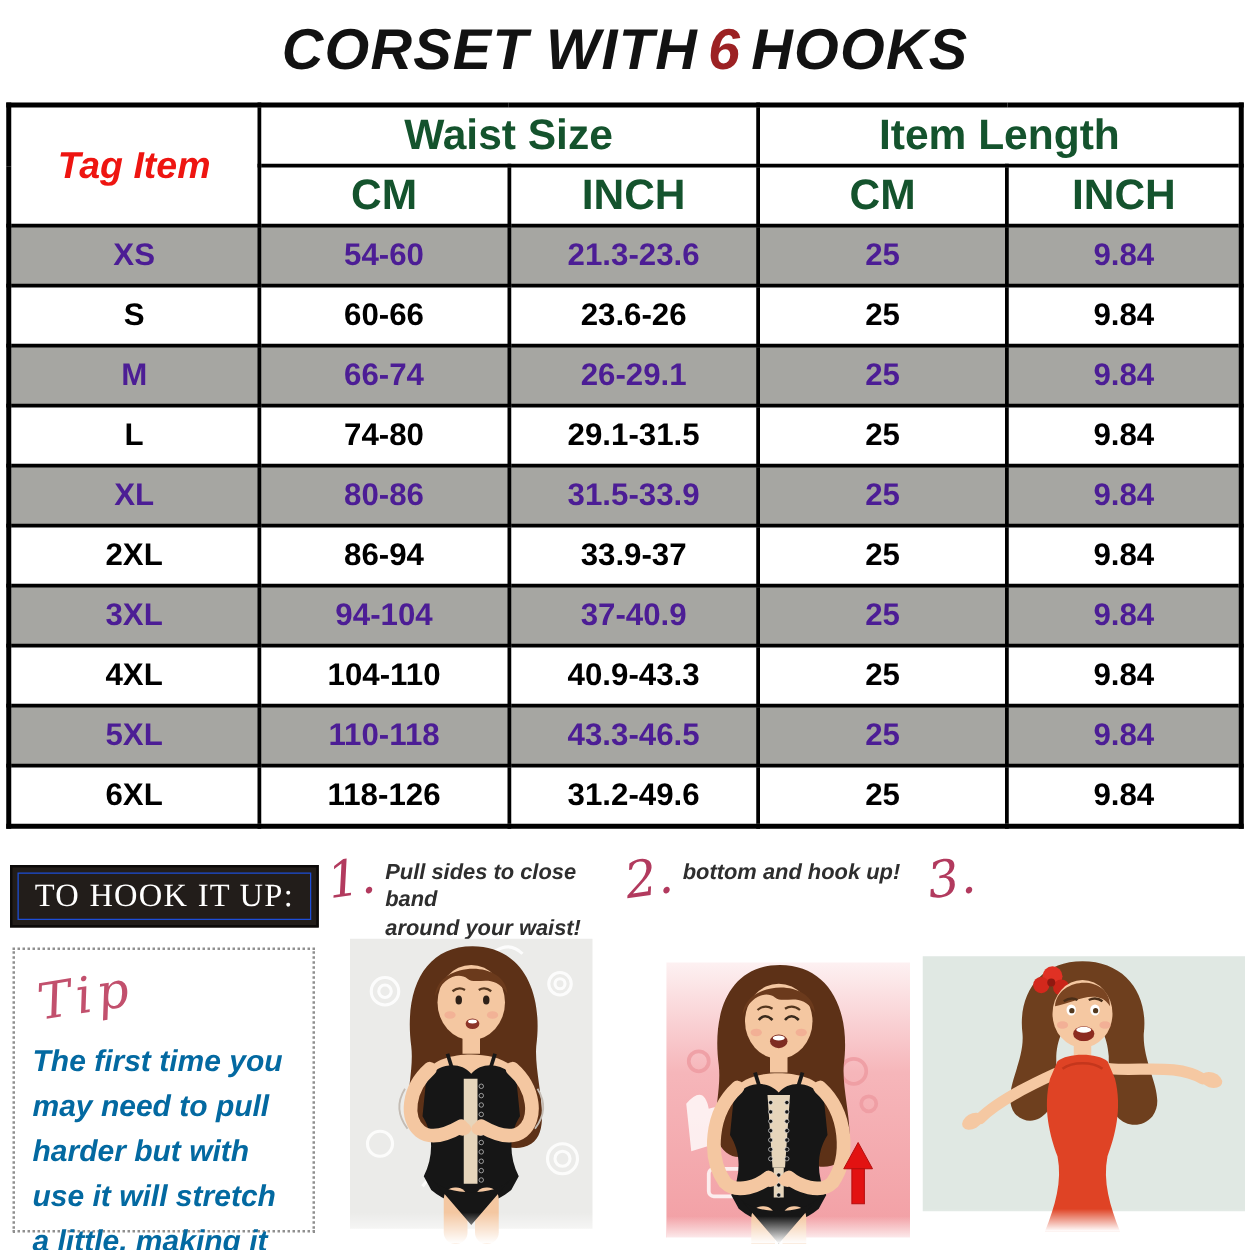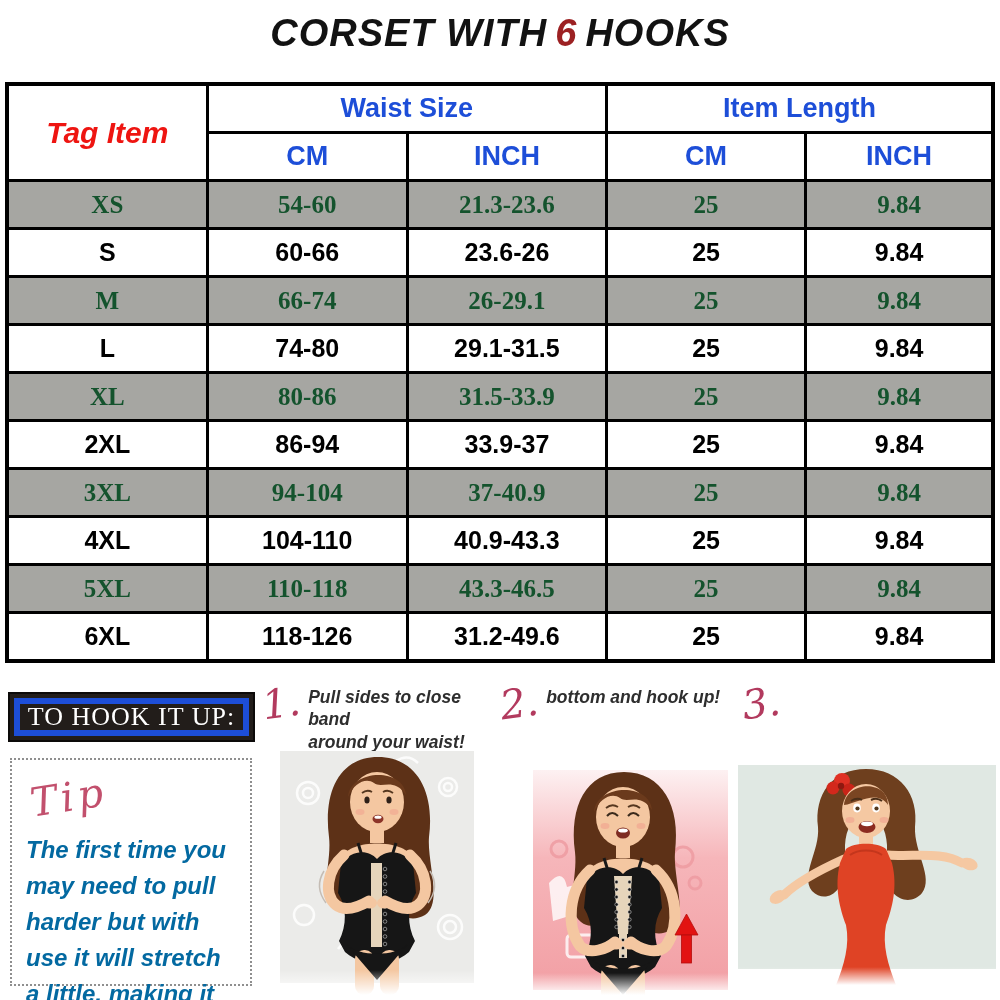--- a/index.html
+++ b/index.html
@@ -1,36 +1,36 @@
 <!DOCTYPE html>
 <html><head>
 <meta charset="utf-8">
 <style>
   html,body{margin:0;padding:0;background:#fff;}
   .page{position:relative;width:1000px;height:1000px;background:#fff;overflow:hidden;
         font-family:"Liberation Sans",sans-serif;}
   
   .title{position:absolute;top:12px;left:0;width:100%;margin:0;text-align:center;
-         font-size:38px;font-weight:bold;font-style:italic;color:#121212;letter-spacing:1px;}
+         font-size:46px;font-weight:bold;font-style:italic;color:#121212;letter-spacing:1px;}
   .title .num{color:#9c2123;margin:0 8px;}
   
   table.size-table{position:absolute;top:82px;left:5px;width:990px;border-collapse:collapse;
         table-layout:fixed;border:4px solid #000;}
   .size-table th,.size-table td{border:3px solid #000;text-align:center;vertical-align:middle;
         font-weight:bold;height:45px;padding:0;}
-  .size-table thead th{background:#fff;color:#1d4ed8;font-size:27px;}
+  .size-table thead th{background:#fff;color:#14532d;font-size:34px;}
   .size-table th.tag-size{color:#ee1511;font-style:italic;font-size:30px;}
-  .size-table tr.gray{background:#a6a6a2;color:#14532d;font-family:Liberation Serif, serif;}
+  .size-table tr.gray{background:#a6a6a2;color:#4c1d95;}
   .size-table tr.white{background:#fff;color:#000;}
   .size-table td{font-size:25px;}
   
   .bottom{position:absolute;top:660px;left:0;width:1000px;height:340px;}
   .hook-box{position:absolute;left:8px;top:32px;width:247px;height:50px;background:#221d1a;
         border:2px solid #0c0a09;box-sizing:border-box;display:flex;}
-  .hook-inner{flex:1;margin:4px;border:6px solid #1d4ed8;display:flex;align-items:center;
+  .hook-inner{flex:1;margin:4px;border:1px solid #1d4ed8;display:flex;align-items:center;
         justify-content:center;font-family:"Liberation Serif",serif;color:#fff;
         font-size:26px;letter-spacing:1px;white-space:nowrap;}
   .tip-box{position:absolute;left:10px;top:98px;width:242px;height:228px;border:2px dotted #8f8f8f;
         box-sizing:border-box;background:#fff;}
   .tip-label{position:absolute;left:18px;top:14px;font-family:"DejaVu Serif",serif;font-style:italic;
         color:#c2506d;font-size:40px;transform:rotate(-9deg);letter-spacing:4px;}
   .tip-text{position:absolute;left:14px;top:72px;right:12px;margin:0;font-style:italic;
         font-weight:bold;color:#0369a1;font-size:24px;line-height:1.5;}
   .step{position:absolute;top:26px;display:flex;align-items:flex-start;gap:8px;}
   .step-num{font-family:"DejaVu Serif",serif;font-style:italic;font-size:40px;line-height:0.85;

